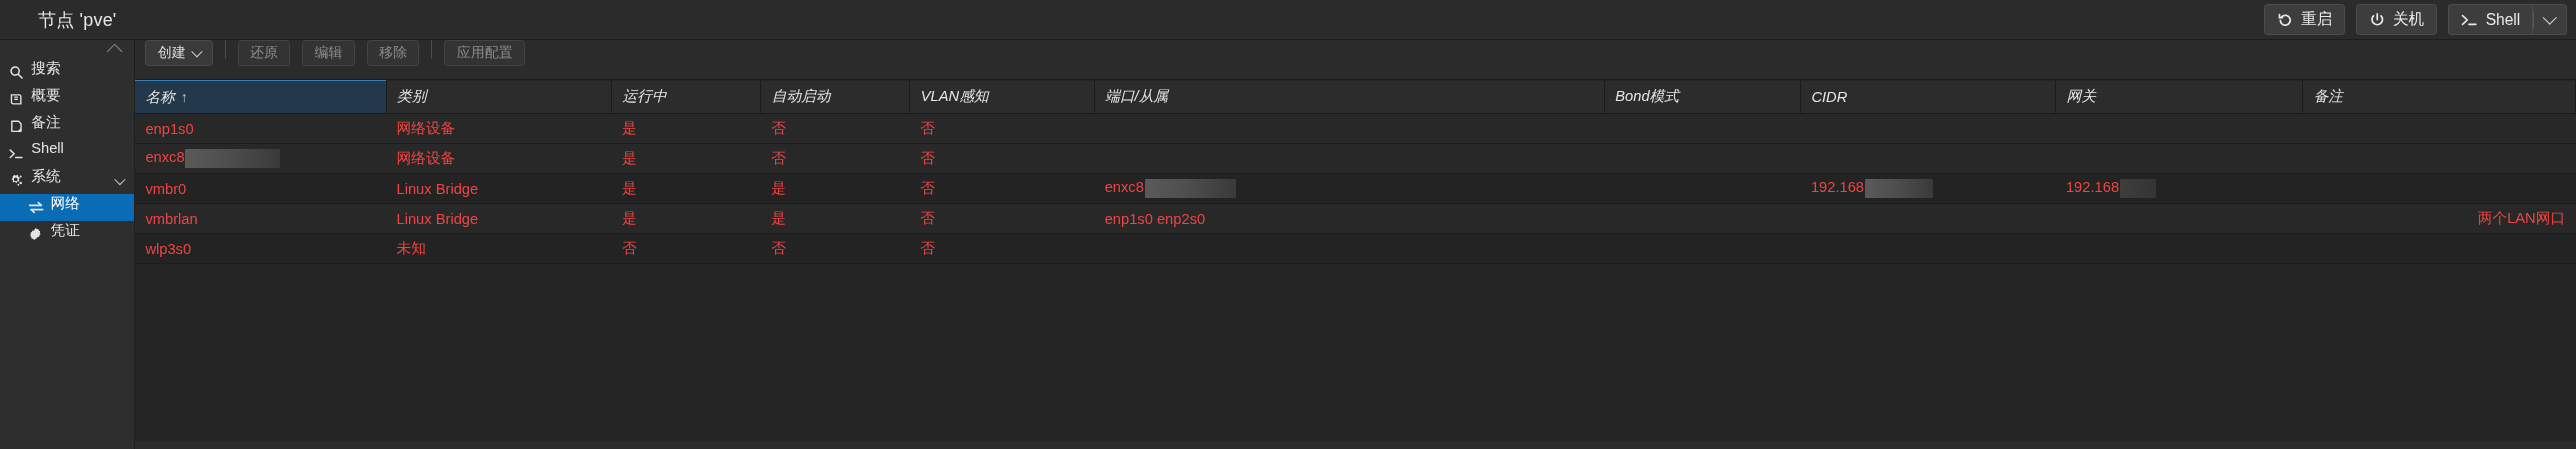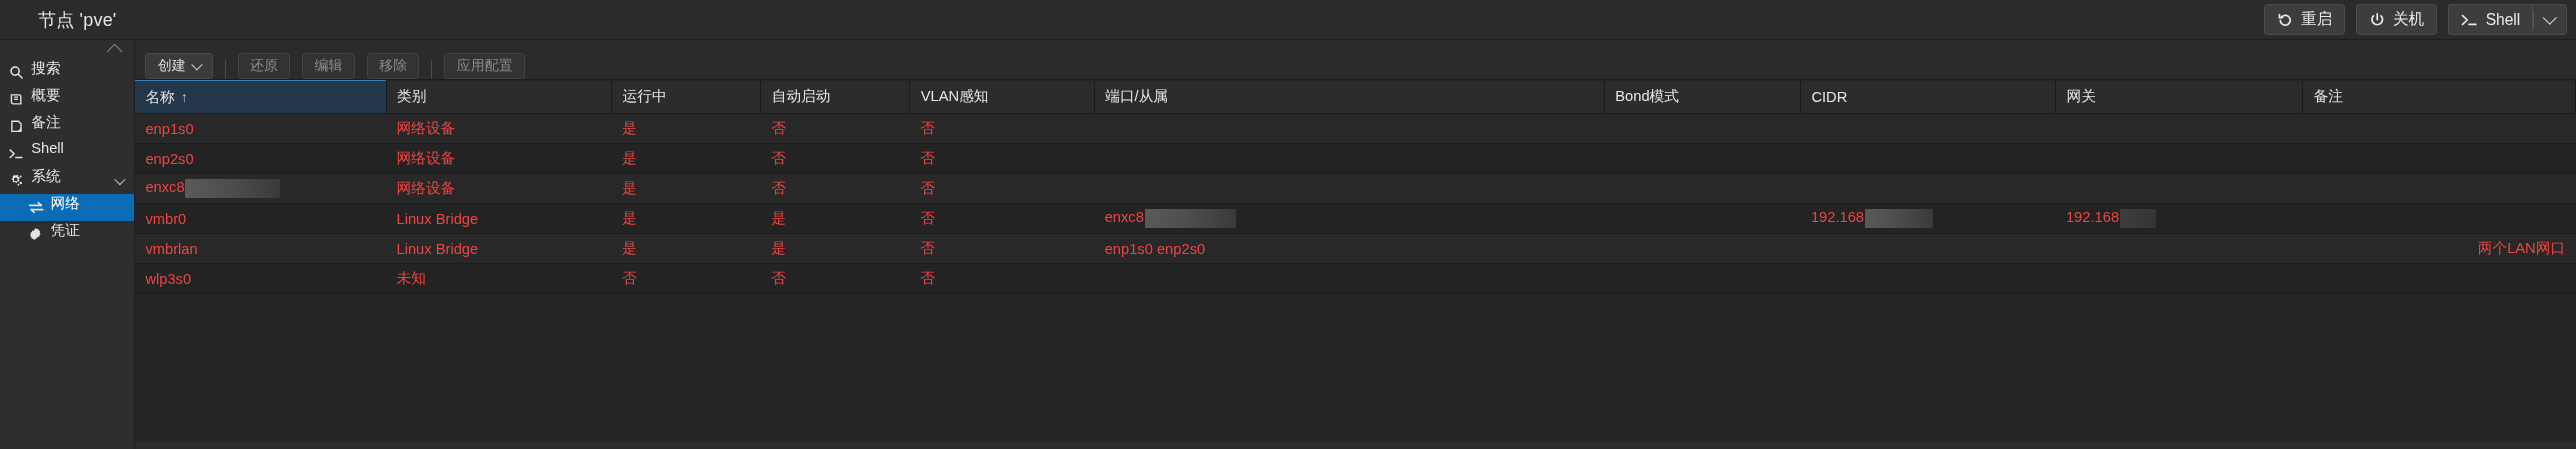--- a/index.html
+++ b/index.html
@@ -130,21 +130,21 @@
   #content {
     flex: 1 1 auto;
     background: #252525;
     display: flex;
     flex-direction: column;
     min-width: 0;
   }
   #toolbar {
     height: 40px;
     display: flex;
-    align-items: flex-end;
+    align-items: flex-start;
     padding-left: 10.4px;
     gap: 12px;
     background: #2b2b2b;
     border-bottom: 0.9px solid #1c1c1c;
   }
   .tb-btn {
     height: 26px;
     border: 0.9px solid #4a4a4a;
     border-radius: 3.5px;
     background: #3a3a3a;
@@ -172,20 +172,21 @@
     color: #e6e6e6;
     font-size: 14.7px;
     font-weight: normal;
     text-align: left;
     height: 33px;
     padding: 0 10.4px;
     border-right: 0.9px solid #1b1b1b;
     border-bottom: 0.9px solid #1b1b1b;
     white-space: nowrap;
     overflow: hidden;
+    font-style: italic;
   }
   thead th.sorted { background: #24384b; border-top: 1.7px solid #3a7fb5; }
   .sortarrow { display:inline-block; margin-left:6px; color:#c9c9c9; font-size:14px; }
   tbody td {
     font-size: 14.7px;
     color: #ef4444;
     height: 30px;
     padding: 0 10.4px;
     border-bottom: 0.9px solid #1c1c1c;
     white-space: nowrap;
@@ -383,32 +384,20 @@
               <td><span>网络设备</span></td>
               <td><span>是</span></td>
               <td><span>否</span></td>
               <td><span>否</span></td>
               <td><span></span></td>
               <td><span></span></td>
               <td><span></span></td>
               <td><span></span></td>
               <td style="text-align: right;"><span></span></td>
             </tr>
-            <tr class="even">
-              <td><span>enp2s0</span></td>
-              <td><span>网络设备</span></td>
-              <td><span>是</span></td>
-              <td><span>否</span></td>
-              <td><span>否</span></td>
-              <td><span></span></td>
-              <td><span></span></td>
-              <td><span></span></td>
-              <td><span></span></td>
-              <td style="text-align: right;"><span></span></td>
-            </tr>
             <tr class="odd">
               <td><span>enxc8</span><span class="redact" style="width: 95px;"></span></td>
               <td><span>网络设备</span></td>
               <td><span>是</span></td>
               <td><span>否</span></td>
               <td><span>否</span></td>
               <td><span></span></td>
               <td><span></span></td>
               <td><span></span></td>
               <td><span></span></td>

